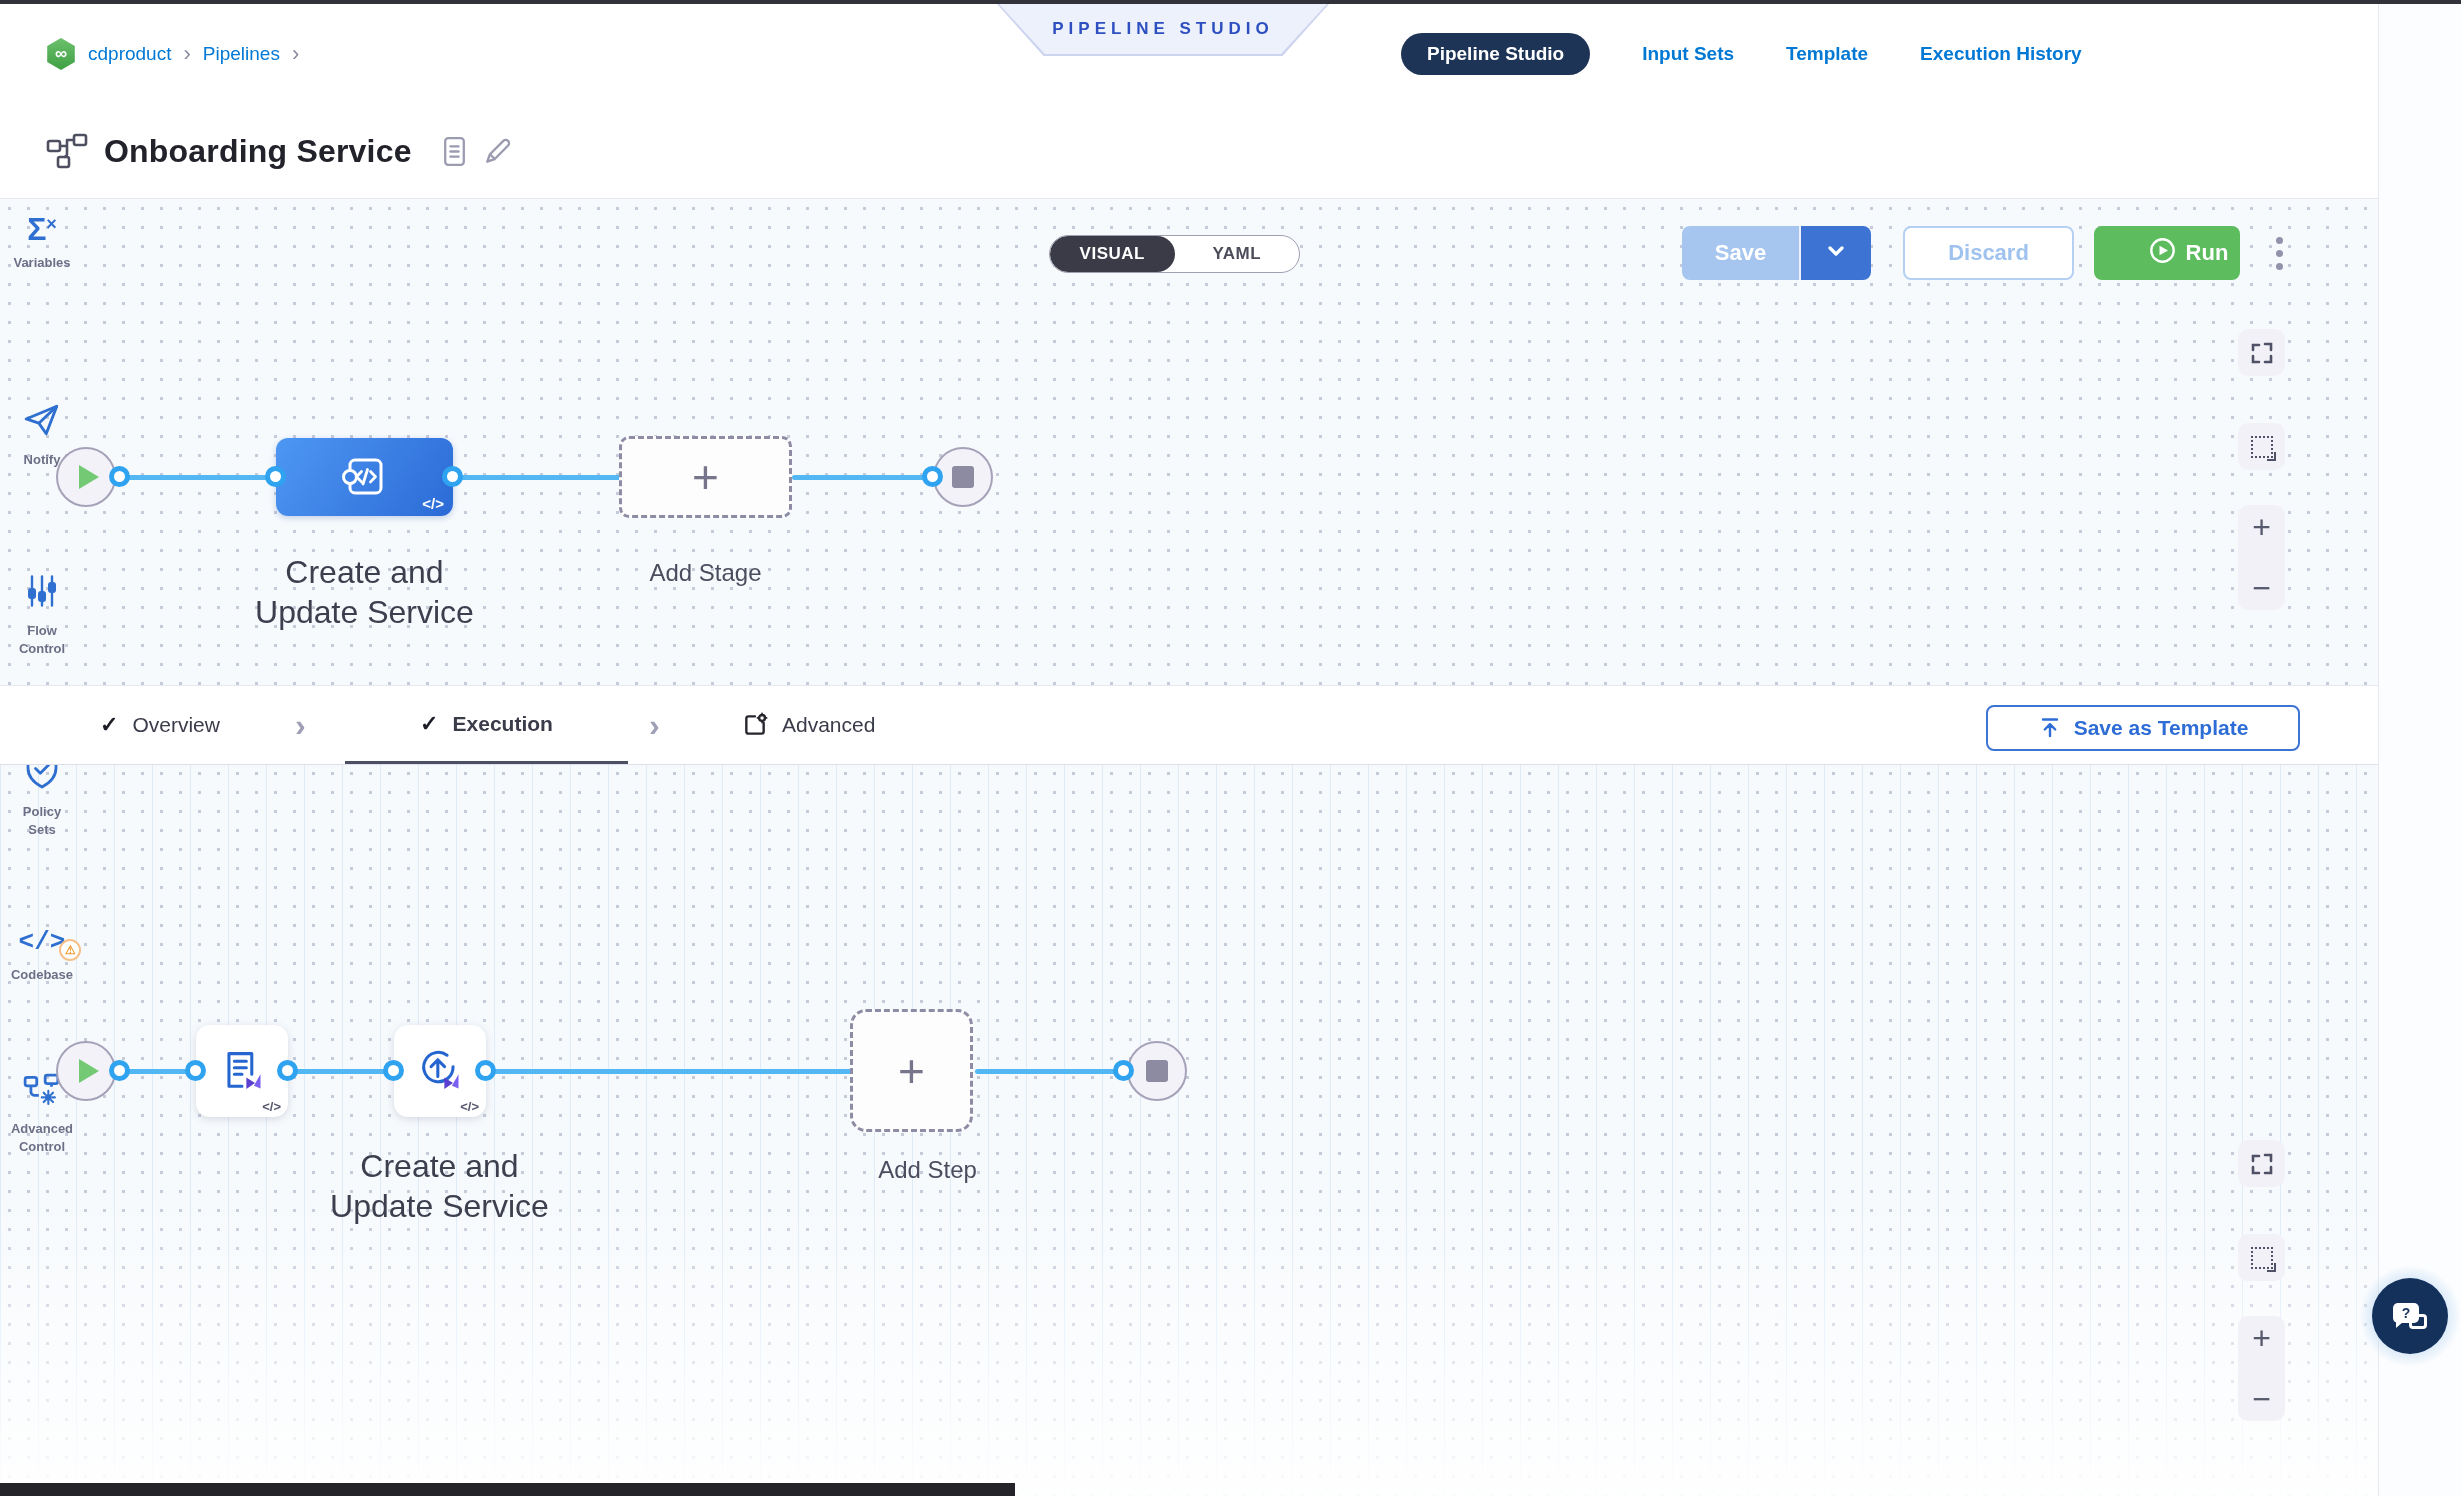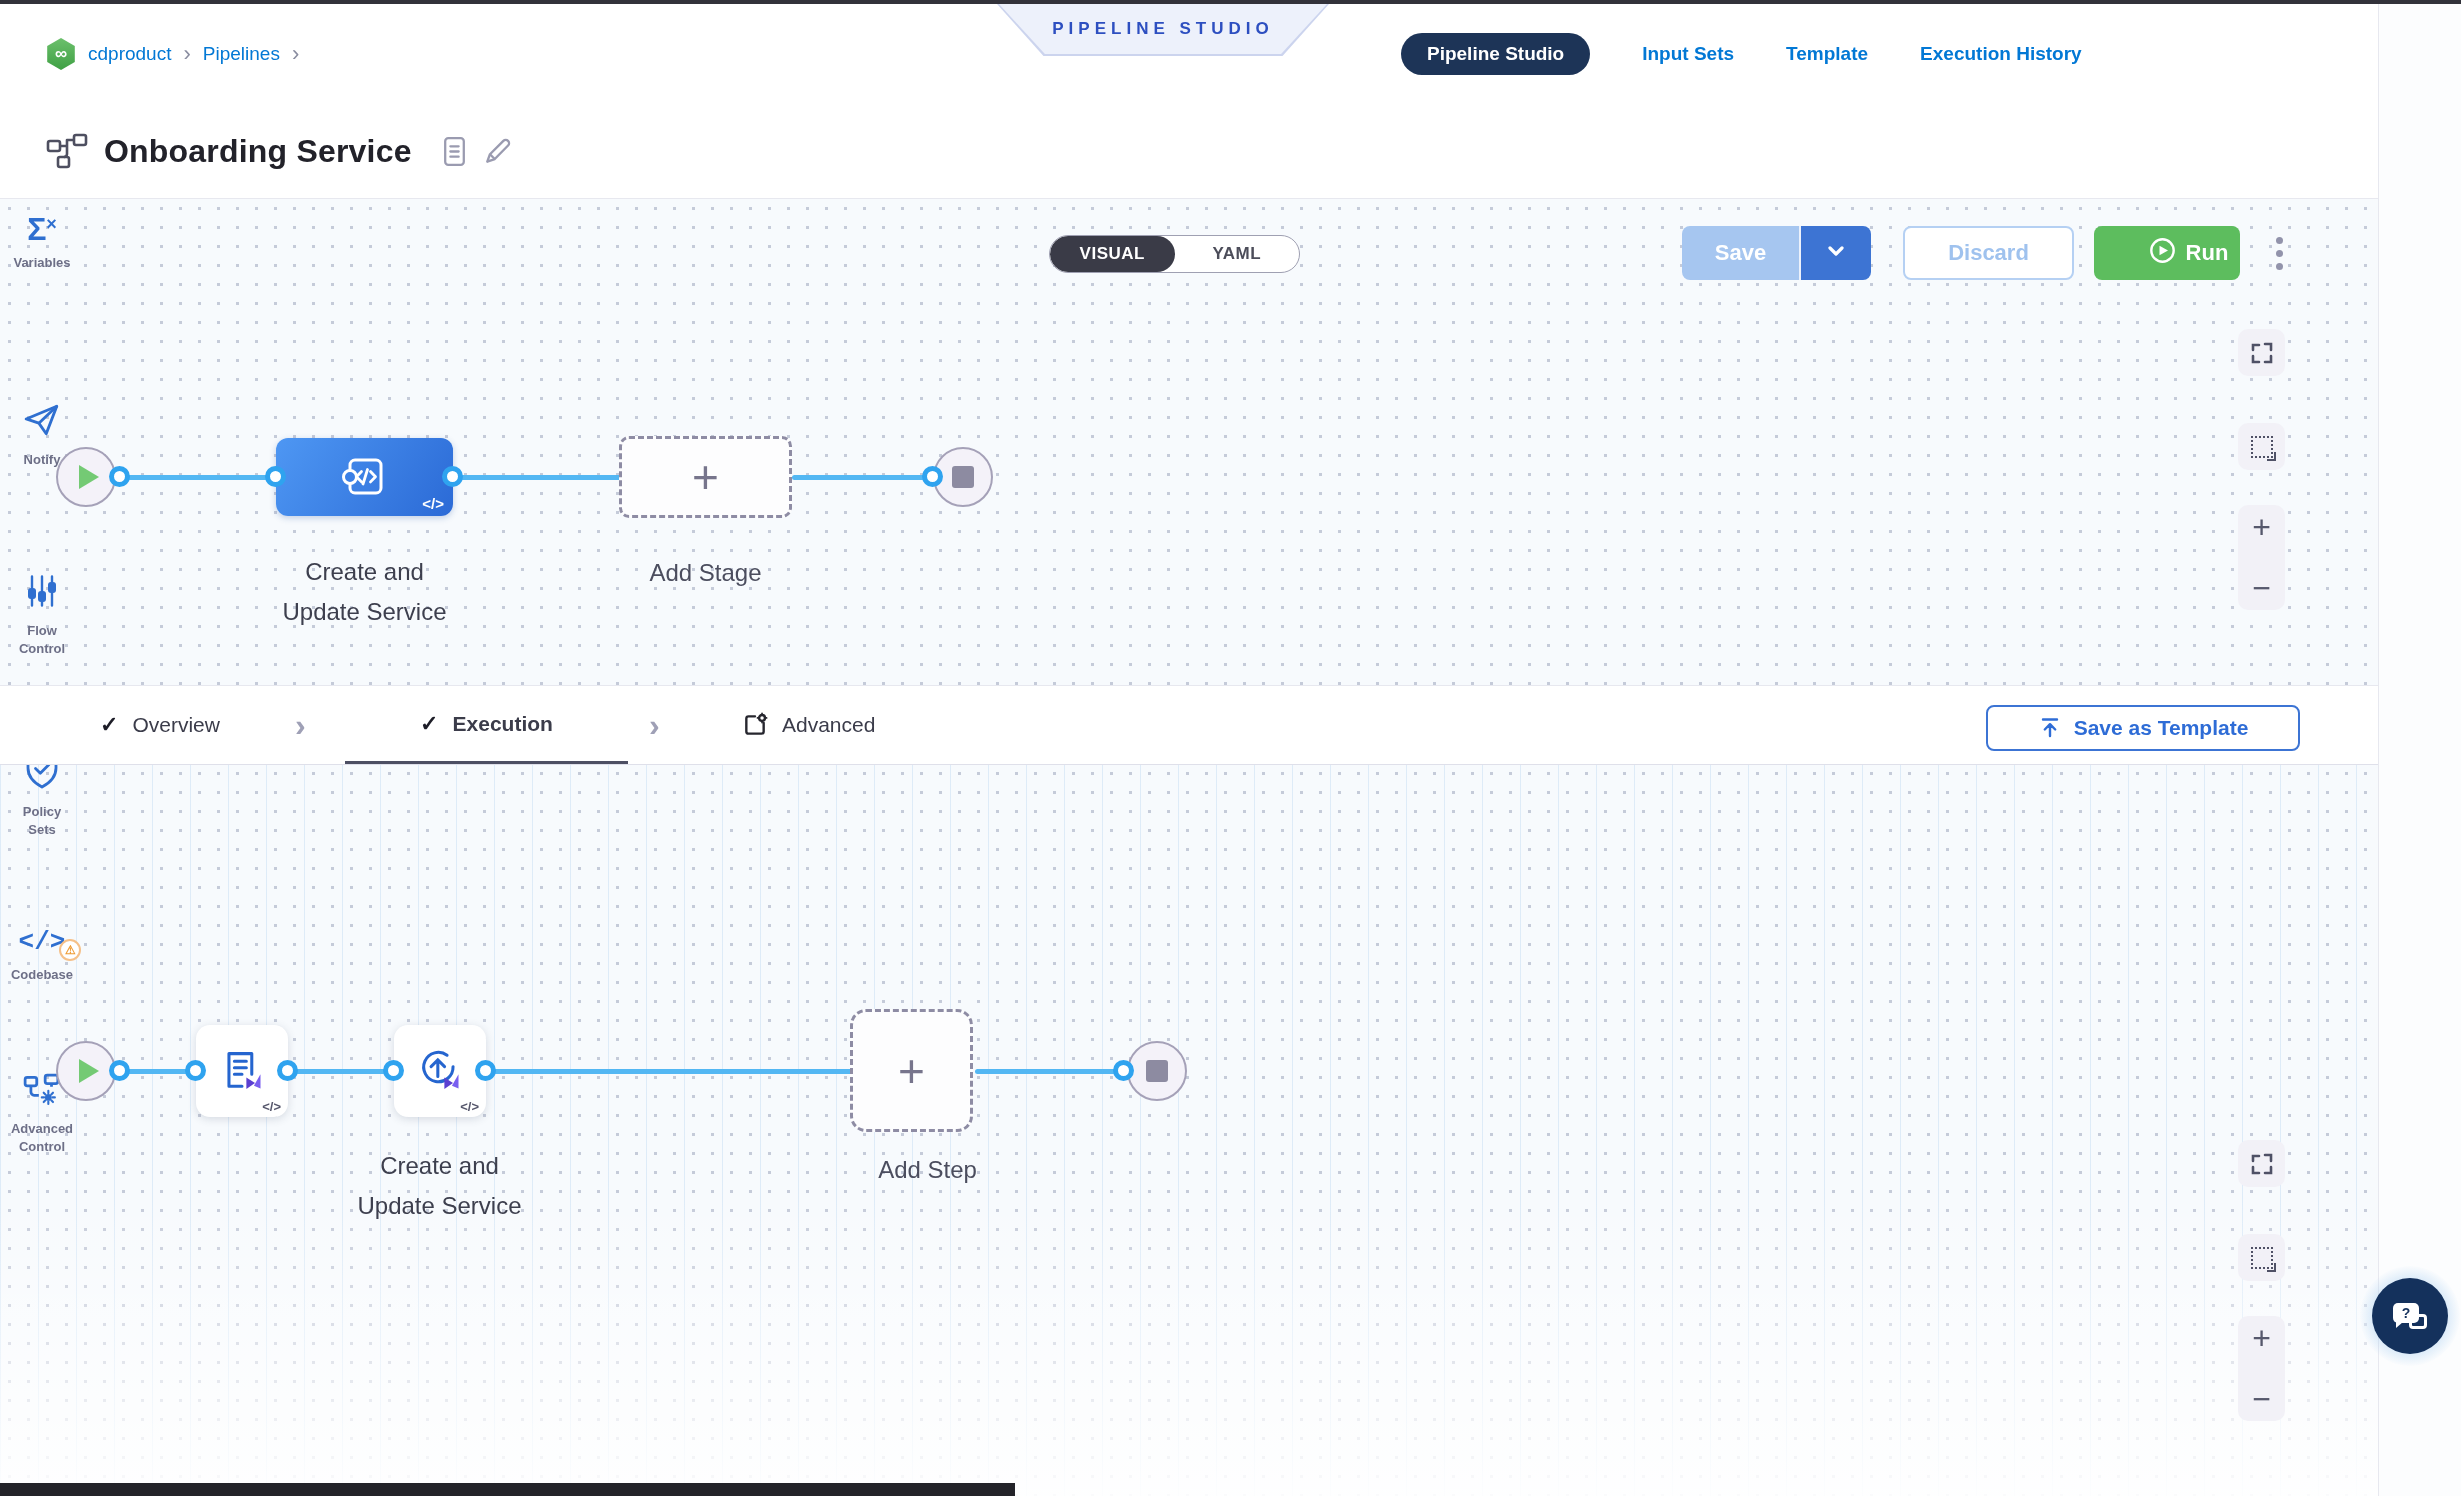--- a/index.html
+++ b/index.html
@@ -64,21 +64,21 @@
 
   .stage-node { position:absolute; left:276px; top:438px; width:177px; height:78px; border-radius:12px;
     background:linear-gradient(125deg,#4e97f3,#2b6ad6); z-index:4; display:flex; align-items:center; justify-content:center; cursor:pointer; box-shadow:0 2px 6px rgba(30,80,160,.25); }
   .stage-code { position:absolute; right:9px; bottom:4px; color:#fff; font-size:15px; font-weight:bold; }
   .add-node { position:absolute; background:#fdfdfe; border:3px dashed #8e8ca4; display:flex; align-items:center; justify-content:center; z-index:4; cursor:pointer; }
   .plus-glyph { font-size:46px; font-weight:200; color:#77758c; line-height:1; font-family:"Liberation Sans",sans-serif; }
 
   .step-card { position:absolute; width:92px; height:92px; background:#fff; border-radius:14px; box-shadow:0 2px 8px rgba(60,70,100,.18); z-index:4; display:flex; align-items:center; justify-content:center; cursor:pointer; }
   .card-code { position:absolute; right:7px; bottom:3px; color:#55566b; font-size:13px; font-weight:bold; }
 
-  .node-label { position:absolute; text-align:center; color:#3d3f4e; font-size:24px; line-height:40px; z-index:3; }
+  .node-label { position:absolute; text-align:center; color:#3d3f4e; font-size:32px; line-height:40px; z-index:3; }
   .add-label { position:absolute; text-align:center; color:#4b4d5e; font-size:24px; z-index:3; }
 
   
   .cbtn { position:absolute; left:2238px; width:47px; height:47px; background:#f2f1f7; border-radius:10px; display:flex; align-items:center; justify-content:center; cursor:pointer; z-index:6; }
   .zoom-panel { position:absolute; left:2238px; width:47px; height:105px; background:#f2f1f7; border-radius:10px; display:flex; flex-direction:column; align-items:center; justify-content:space-between; padding:6px 0; z-index:6; }
   .zbtn { color:#56586c; font-size:32px; font-weight:300; line-height:1; cursor:pointer; }
   .marquee-box { width:22px; height:22px; border:2.5px dotted #4f5166; position:relative; }
   .marquee-box::after { content:""; position:absolute; right:-5px; bottom:-5px; width:7px; height:7px; border-right:2.5px solid #4f5166; border-bottom:2.5px solid #4f5166; }
 
   

